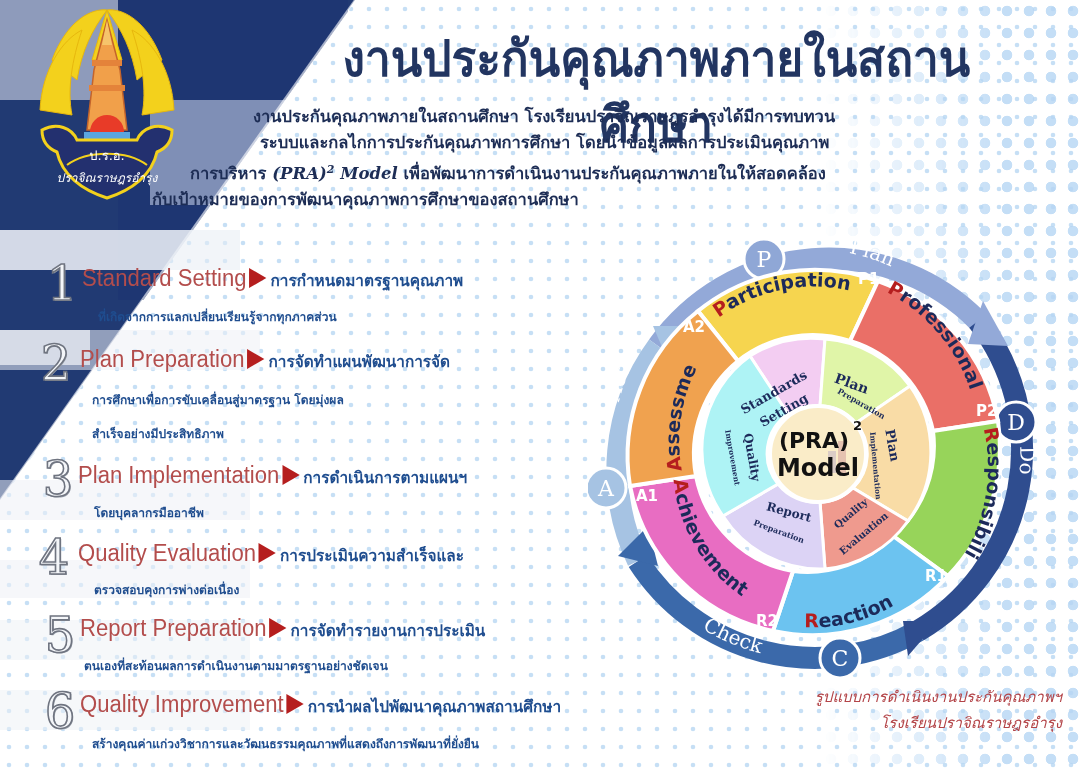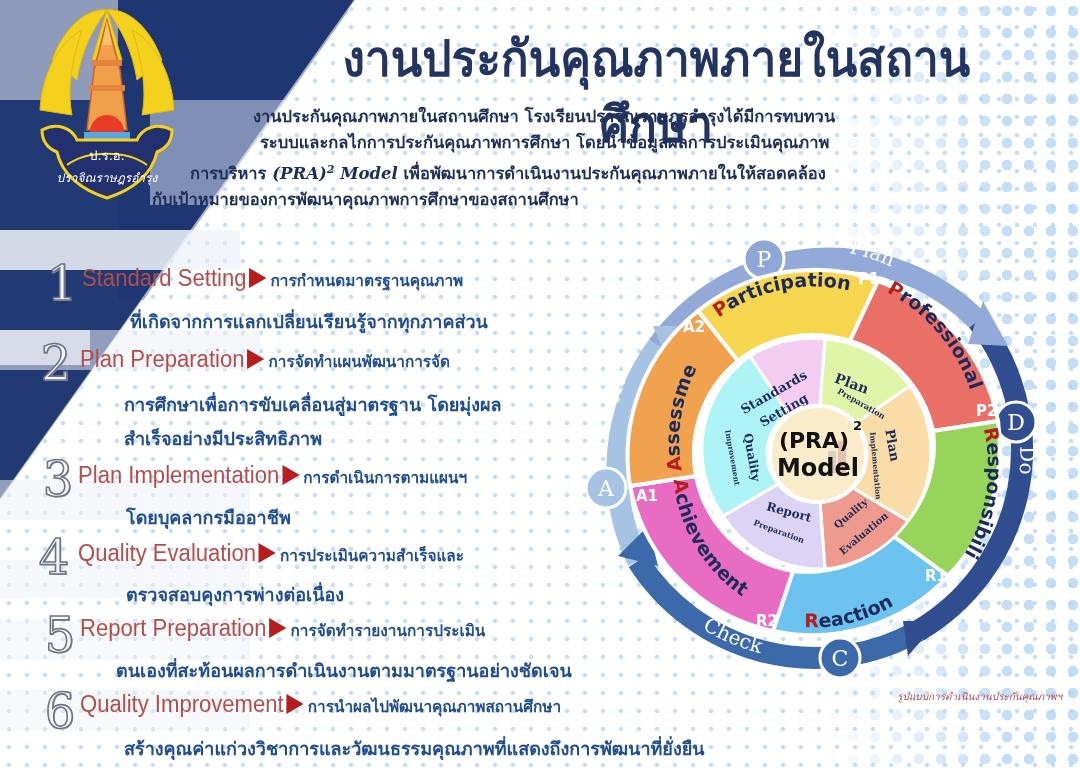--- a/index.html
+++ b/index.html
@@ -38,24 +38,24 @@
   .steps { position:absolute; left:0; top:255px; width:640px; }
   .step { position:absolute; left:0; width:680px; }
   .num { position:absolute; width:60px; text-align:center; font-family:"DejaVu Serif", serif;
     font-size:48px; line-height:48px; color:#f4f6f9;
     -webkit-text-stroke:1.6px #6f7480; text-shadow: 1px 1px 0 #9aa0aa; }
   .step-title { position:absolute; font-family:"Liberation Sans", sans-serif; font-size:23px; color:#b34d4c;
     white-space:nowrap; line-height:30px; transform:scaleX(0.96); transform-origin:left; }
   .arrow { display:inline-block; width:0; height:0; border-top:10px solid transparent; border-bottom:10px solid transparent;
     border-left:18px solid #b51e1e; vertical-align:-2px; margin-left:3px; margin-right:4px; }
   .step-desc { font-family:"DejaVu Sans", sans-serif; font-weight:bold; font-size:16px; color:#1f4d8f; white-space:nowrap; }
-  .step-desc2 { position:absolute; font-family:"DejaVu Sans", sans-serif; font-weight:bold; font-size:18px; color:#1f4d8f; white-space:nowrap;margin-left:32px; }
+  .step-desc2 { position:absolute; font-family:"DejaVu Sans", sans-serif; font-weight:bold; font-size:12px; color:#1f4d8f; white-space:nowrap; }
 
   .caption { position:absolute; right:18px; top:684px; text-align:right; font-family:"DejaVu Serif", serif;
-    font-style:italic; color:#b34448; font-size:10px; line-height:26px; }
+    font-style:italic; color:#b34448; font-size:15px; line-height:26px; }
 
   .diagram { position:absolute; left:588px; top:226px; width:460px; height:460px; }
 </style>
 </head>
 <body>
 
 <div class="bg-dots"></div>
 <div class="bg-dots-big"></div>
 <div class="bg-dots-left"></div>
 
@@ -157,20 +157,21 @@
 
   <div class="step" style="top:432px">
     <div class="num" style="left:30px;top:0px">6</div>
     <div class="step-title" style="left:80px;top:2px"><span>Quality Improvement</span><span class="arrow"></span><span class="step-desc">การนำผลไปพัฒนาคุณภาพสถานศึกษา</span></div>
     <div class="step-desc2" style="left:92px;top:47px">สร้างคุณค่าแก่วงวิชาการและวัฒนธรรมคุณภาพที่แสดงถึงการพัฒนาที่ยั่งยืน</div>
   </div>
 </div>
 
 <div class="caption">
   <div>รูปแบบการดำเนินงานประกันคุณภาพฯ</div>
+  <div>โรงเรียนปราจิณราษฎรอำรุง</div>
 </div>
 
 <svg class="diagram" viewBox="0 0 460 460">
   <defs>
     <path id="arcPlan" d="M 150,35 A 205,205 0 0 1 330,55"></path>
     <path id="arcDo" d="M 430,200 A 205,205 0 0 1 420,300"></path>
     <path id="arcCheck" d="M 110,400 A 205,205 0 0 0 200,432"></path>
     <path id="arcAct" d="M 30,180 A 205,205 0 0 1 60,110"></path>
     <path id="arcP1" d="M 110,110 A 160,160 0 0 1 280,70"></path>
     <path id="arcP2" d="M 285,60 A 170,170 0 0 1 390,200"></path>

